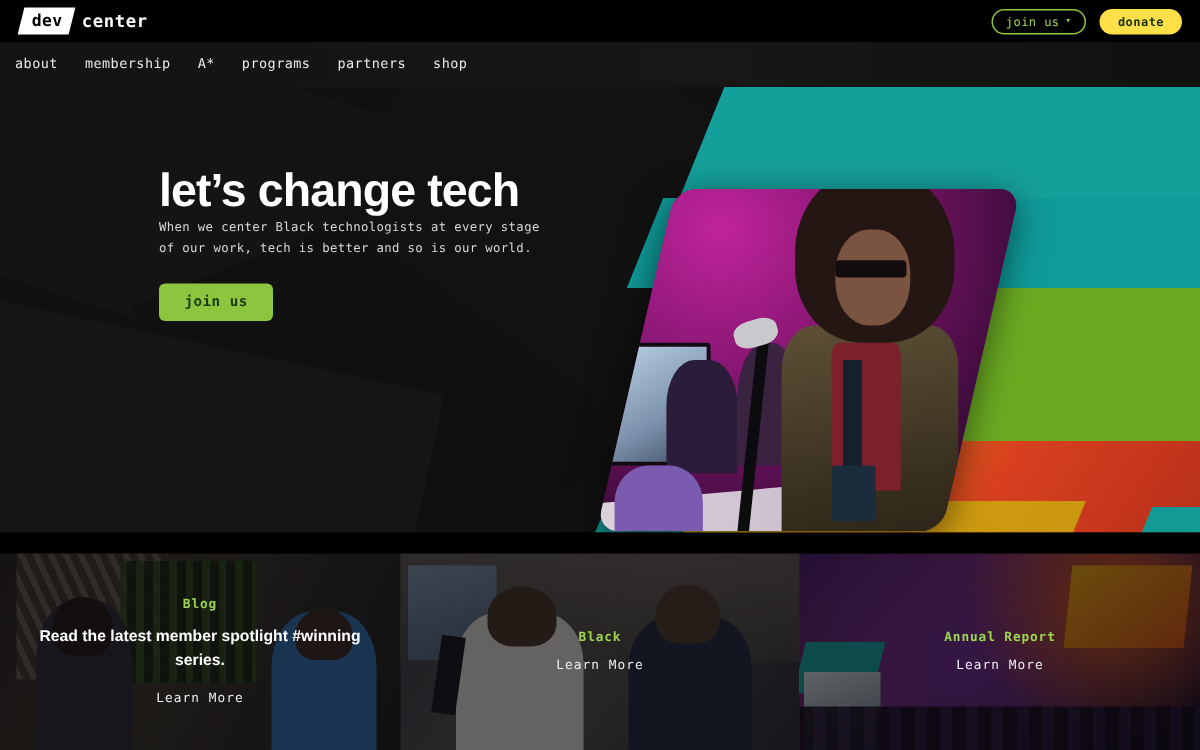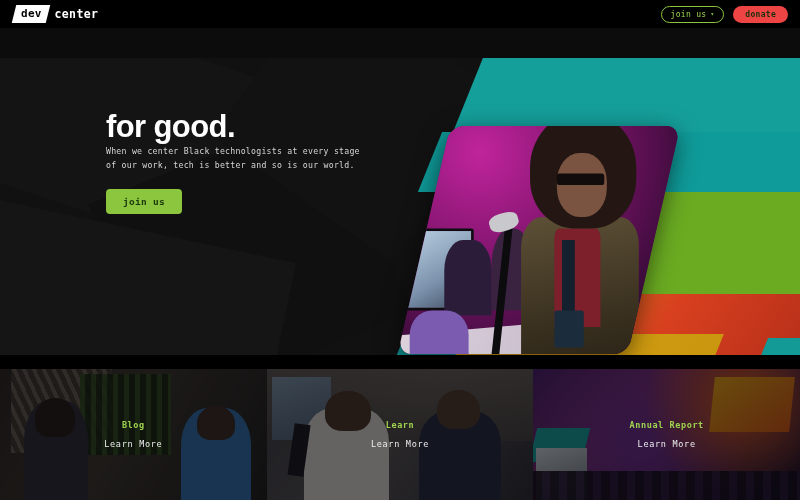--- a/index.html
+++ b/index.html
@@ -25,21 +25,21 @@
   .logo-badge span { display:inline-block; transform:skewX(14deg); }
   .logo-word { color:#fff; font-size:11.5px; font-weight:700; margin-left:6px; letter-spacing:0.4px; }
   .topbar-right { margin-left:auto; display:flex; align-items:center; gap:9px; margin-right:12px; }
   .btn-join-top {
     border:1px solid #8CC63F; color:#9ED44F; background:transparent;
     border-radius:11px; font-size:8px; padding:3px 9px;
     letter-spacing:0.3px; display:flex; align-items:center; gap:4px;
     font-family:"DejaVu Sans Mono", monospace;
   }
   .btn-donate {
-    background:#ef4444; color:#17300a; border:none;
+    background:#fde047; color:#17300a; border:none;
     border-radius:11px; font-size:8px; padding:4px 12px;
     font-weight:700; letter-spacing:0.3px;
     font-family:"DejaVu Sans Mono", monospace;
   }
   .caret { font-size:6px; line-height:1; }
 
   
   .navbar {
     position:absolute; left:0; top:28px; width:800px; height:30px;
     display:flex; align-items:center; z-index:39;
@@ -225,20 +225,30 @@
     </div>
     <div class="topbar-right">
       <button class="btn-join-top">
         <span>join us</span>
         <span class="caret">▾</span>
       </button>
       <button class="btn-donate">donate</button>
     </div>
   </div>
 
+  <div class="navbar">
+    <div class="nav-items">
+      <a class="nav-item">about</a>
+      <a class="nav-item">membership</a>
+      <a class="nav-item">A*</a>
+      <a class="nav-item">programs</a>
+      <a class="nav-item">partners</a>
+      <a class="nav-item">shop</a>
+    </div>
+  </div>
 
   <div class="hero">
     <div class="hero-bgfacets">
       <div class="facet f1"></div>
         <div class="facet f2"></div>
       <div class="facet f3"></div>
         <div class="facet f4"></div>
     </div>
 
     <div class="band band-teal-top"></div>
@@ -265,21 +275,21 @@
         <div class="sp-hair"></div>
           <div class="sp-face"></div>
           <div class="sp-glass"></div>
         <div class="mic-stand"></div>
           <div class="mic-head"></div>
       </div>
     </div>
 
     <div class="hero-copy">
       <div class="hero-title">
-        <div>for good.</div>
+        <div>let’s change tech</div>
       </div>
       <p class="hero-sub">When we center Black technologists at every stage of our work, tech is better and so is our world.</p>
       <button class="btn-join-hero">join us</button>
     </div>
   </div>
 
   <div class="separator"></div>
 
   <div class="cards">
 
@@ -288,37 +298,38 @@
         <div class="c1-stair"></div>
           <div class="c1-plants"></div>
         <div class="c1-p1"></div>
           <div class="c1-p1h"></div>
         <div class="c1-p2"></div>
           <div class="c1-p2h"></div>
       </div>
       <div class="card-shade"></div>
       <div class="card-content">
         <div class="card-kicker">Blog</div>
+        <div class="card-title">Read the latest member spotlight #winning series.</div>
         <a class="card-link">Learn More</a>
       </div>
     </div>
 
     <div class="card">
       <div class="card-bg c2">
         <div class="c2-wall"></div>
           <div class="c2-win"></div>
         <div class="c2-p1"></div>
           <div class="c2-p1h"></div>
         <div class="c2-p2"></div>
           <div class="c2-p2h"></div>
           <div class="c2-strap"></div>
       </div>
       <div class="card-shade"></div>
       <div class="card-content">
-        <div class="card-kicker">Learn</div>
+        <div class="card-kicker">Black</div>
         <a class="card-link">Learn More</a>
       </div>
     </div>
 
     <div class="card">
       <div class="card-bg c3">
         <div class="c3-poster"></div>
           <div class="c3-teal"></div>
         <div class="c3-photo"></div>
           <div class="c3-crowd"></div>

